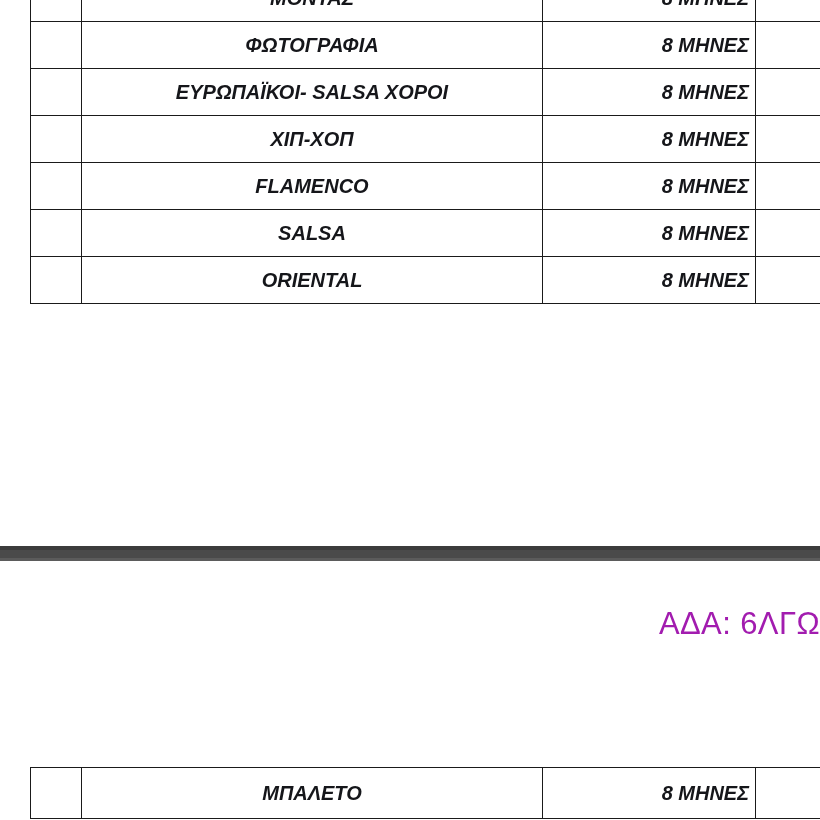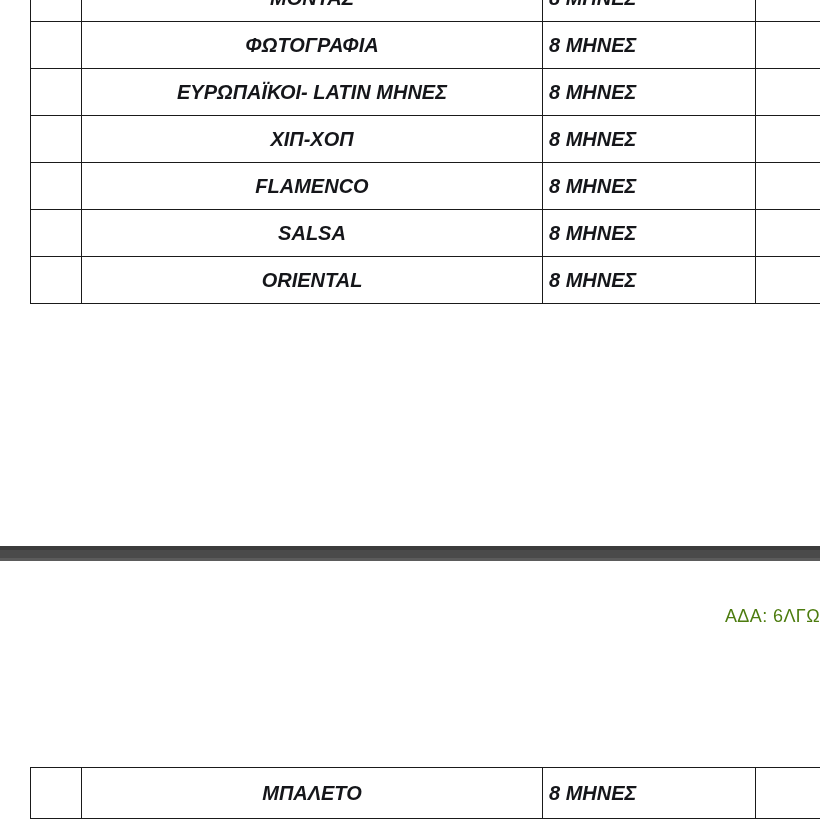--- a/index.html
+++ b/index.html
@@ -45,21 +45,21 @@
     font-style: italic;
     font-weight: bold;
     font-size: 20px;
     color: #15161a;
     white-space: nowrap;
     overflow: hidden;
   }
 
   .col-idx { width: 38px; }
   .col-name { width: 448px; text-align: center; }
-  .col-dur  { width: 200px; text-align: left; }
+  .col-dur  { width: 200px; text-align: right; }
   .col-num  { width: 144px; text-align: center; }
 
   .cell-blank { color: transparent; }
 
   
   .page-gap {
     position: absolute;
     left: 0;
     top: 545px;
     width: 820px;
@@ -79,24 +79,24 @@
     top: 567px;
     width: 820px;
     height: 253px;
     background: #ffffff;
   }
 
   .ada-stamp {
     position: absolute;
     right: 0px;
     top: 39px;
-    font-size: 18px;
+    font-size: 31px;
     font-weight: normal;
     font-style: normal;
-    color: #4d7c0f;
+    color: #a21caf;
     letter-spacing: 0.4px;
     white-space: nowrap;
   }
 
   table.bottom-table {
     left: 30px;
     top: 200px;
     width: 830px;
   }
   table.bottom-table td {
@@ -117,21 +117,21 @@
         <td class="col-num">1</td>
       </tr>
       <tr>
         <td class="col-idx cell-blank"></td>
         <td class="col-name">ΦΩΤΟΓΡΑΦΙΑ</td>
         <td class="col-dur">8 ΜΗΝΕΣ</td>
         <td class="col-num">1</td>
       </tr>
       <tr>
         <td class="col-idx cell-blank"></td>
-        <td class="col-name">ΕΥΡΩΠΑΪΚΟΙ- LATIN  ΜΗΝΕΣ</td>
+        <td class="col-name">ΕΥΡΩΠΑΪΚΟΙ- SALSA  ΧΟΡΟΙ</td>
         <td class="col-dur">8 ΜΗΝΕΣ</td>
         <td class="col-num">5</td>
       </tr>
       <tr>
         <td class="col-idx cell-blank"></td>
         <td class="col-name">ΧΙΠ-ΧΟΠ</td>
         <td class="col-dur">8 ΜΗΝΕΣ</td>
         <td class="col-num">1</td>
       </tr>
       <tr>

